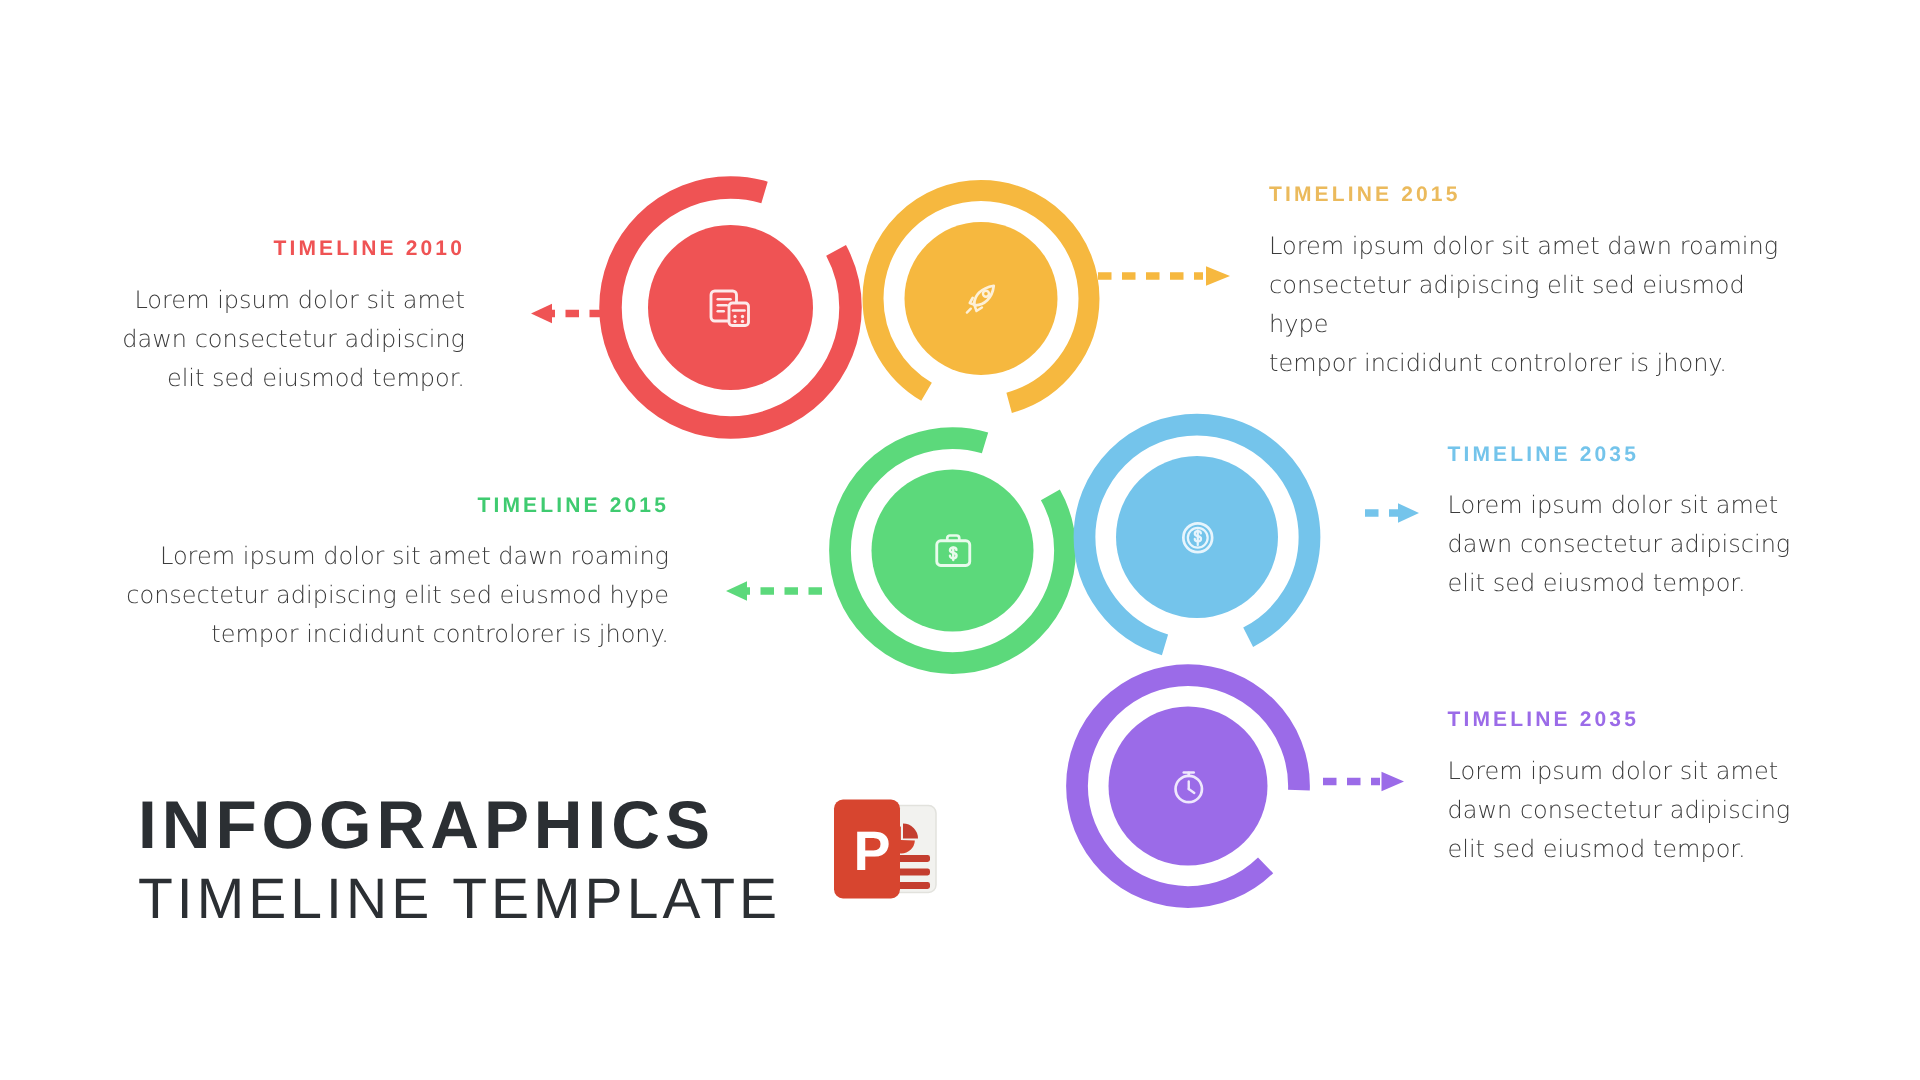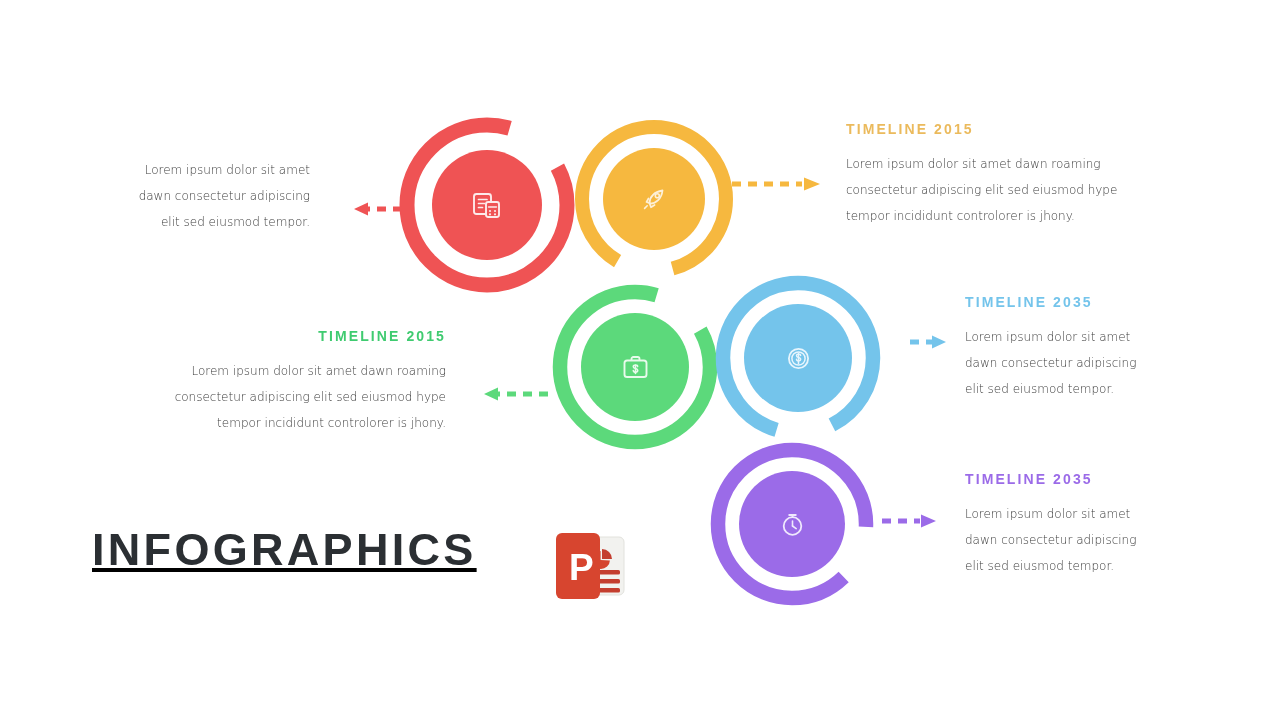--- a/index.html
+++ b/index.html
@@ -14,21 +14,21 @@
   
   .tl-block { position: absolute; }
   .tl-head {
     font-size: 14px;
     font-weight: bold;
     letter-spacing: 2.1px;
     white-space: nowrap;
     margin-bottom: 14px;
   }
   .tl-body {
-    font-size: 12px;
+    font-size: 16px;
     line-height: 26px;
     color: #3c3c3c;
     font-family: "DejaVu Sans", sans-serif;
     font-weight: 350;
   }
   .align-right { text-align: right; }
   .align-left  { text-align: left; }
 
   
   .ring { position: absolute; }
@@ -40,21 +40,21 @@
     align-items: center;
     justify-content: center;
   }
   .disc svg { display:block; }
 
   
   .arrow { position: absolute; }
   .arrow svg { display:block; overflow: visible; }
 
   
-  #title-wrap { position: absolute; left: 92px; top: 524px; text-decoration: underline; }
+  #title-wrap { position: absolute; left: 92px; top: 524px; }
   #title-main {
     font-size: 45px;
     font-weight: bold;
     letter-spacing: 3.3px;
     color: #2b2f33;
     line-height: 52px;
     font-family: "Liberation Sans", sans-serif;
   }
   #title-sub {
     font-size: 38px;
@@ -178,20 +178,21 @@
   </div>
 
   <div class="arrow" style="left:880px; top:511px;">
     <svg width="58" height="20" viewBox="0 0 58 20">
       <line x1="2" y1="10" x2="40" y2="10" stroke="#9B6BE8" stroke-width="5" stroke-dasharray="9 7" stroke-linecap="butt"></line>
       <path d="M56 10 L41 3.5 L41 16.5 Z" fill="#9B6BE8"></path>
     </svg>
   </div>
 
   <div class="tl-block align-right" style="left:60px; top:157px; width:250px;">
+    <div class="tl-head" style="color:#EF5354;">TIMELINE  2010</div>
     <div class="tl-body">
       <div>Lorem ipsum dolor sit amet</div>
       <div>dawn consectetur adipiscing</div>
       <div>elit sed eiusmod tempor.</div>
     </div>
   </div>
 
   <div class="tl-block align-left" style="left:846px; top:121px; width:360px;">
     <div class="tl-head" style="color:#EBBA5C;">TIMELINE  2015</div>
     <div class="tl-body">
@@ -223,20 +224,21 @@
     <div class="tl-head" style="color:#9B6BE8;">TIMELINE  2035</div>
     <div class="tl-body">
       <div>Lorem ipsum dolor sit amet</div>
       <div>dawn consectetur adipiscing</div>
       <div>elit sed eiusmod tempor.</div>
     </div>
   </div>
 
   <div id="title-wrap">
     <div id="title-main">INFOGRAPHICS</div>
+    <div id="title-sub">TIMELINE TEMPLATE</div>
 
   </div>
 
   <div id="ppt-logo">
     <svg width="86" height="72" viewBox="0 0 86 72">
       <rect x="32" y="6" width="40" height="58" rx="5" fill="#f2f2ef" stroke="#e2e2dd" stroke-width="1"></rect>
       <g transform="translate(40,16)">
         <path d="M10 2 a10 10 0 0 1 10 10 h-10 Z" fill="#c43e2f"></path>
         <path d="M8.6 4 a9 9 0 1 0 9.3 9.4 l-9.3 -.4 Z" fill="#d5452f"></path>
       </g>

